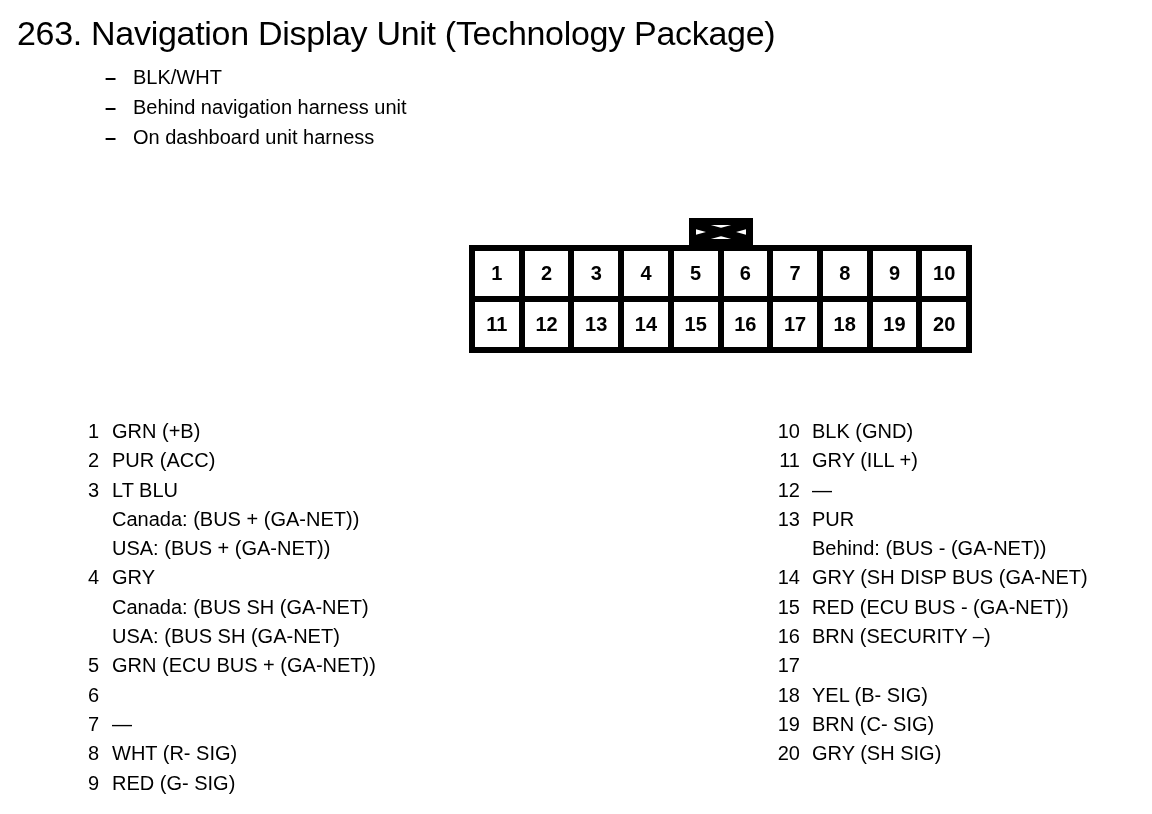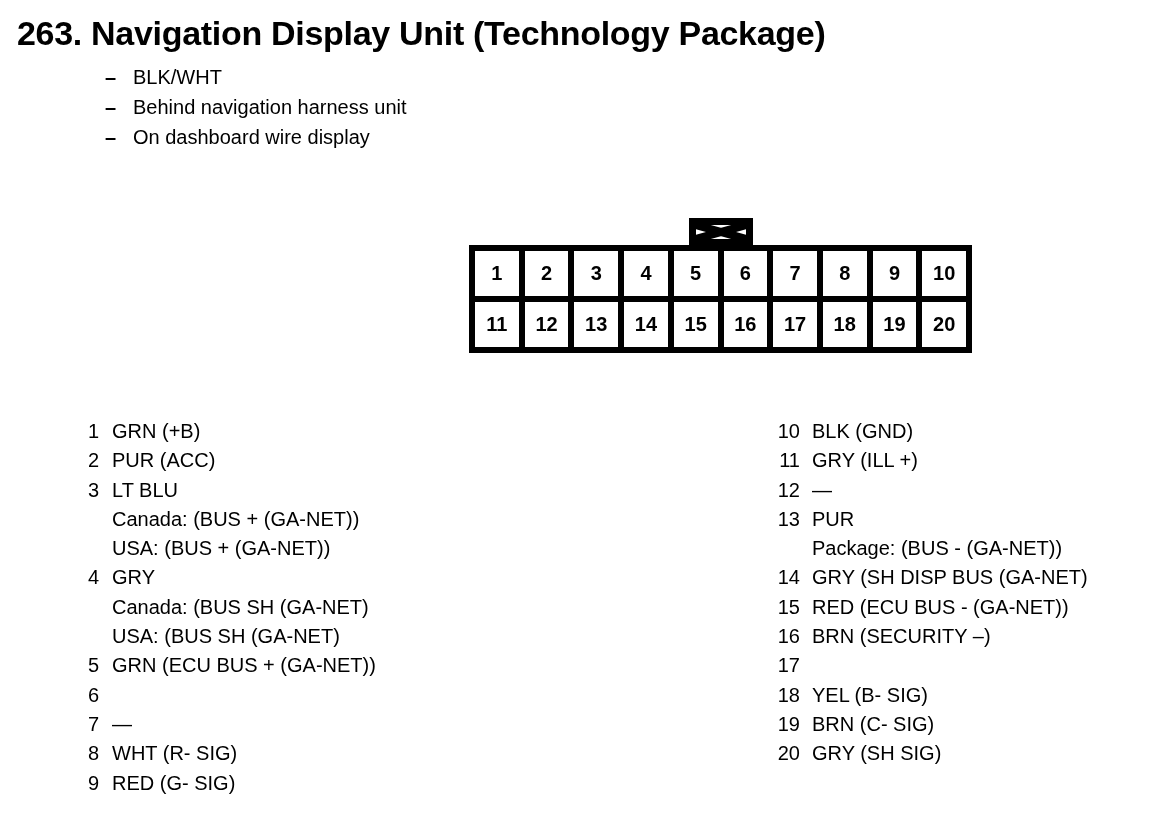--- a/index.html
+++ b/index.html
@@ -17,21 +17,21 @@
     -webkit-font-smoothing: antialiased;
   }
 
   
   .page-title {
     position: absolute;
     left: 17px;
     top: 15px;
     font-size: 34px;
     line-height: 36px;
-    font-weight: 700;
+    font-weight: 400;
     letter-spacing: -0.3px;
     white-space: nowrap;
   }
 
   
   .notes {
     position: absolute;
     left: 105px;
     top: 62px;
   }
@@ -119,21 +119,21 @@
     <div class="note-line">
       <span class="note-dash">–</span>
       <span class="note-text">BLK/WHT</span>
     </div>
     <div class="note-line">
       <span class="note-dash">–</span>
       <span class="note-text">Behind navigation harness unit</span>
     </div>
     <div class="note-line">
       <span class="note-dash">–</span>
-      <span class="note-text">On dashboard wire display</span>
+      <span class="note-text">On dashboard unit harness</span>
     </div>
   </div>
 
 <div class="connector">
   <div class="connector-tab">
     <svg viewBox="0 0 50 14" preserveAspectRatio="none">
       <line x1="0" y1="0" x2="50" y2="14" stroke="#000000" stroke-width="8"></line>
       <line x1="50" y1="0" x2="0" y2="14" stroke="#000000" stroke-width="8"></line>
     </svg>
   </div>
@@ -230,21 +230,21 @@
     </div>
     <div class="pin-line">
       <span class="pin-num">13</span>
       <span class="pin-txt">PUR</span>
     </div>
     <div class="pin-line">
       <span class="pin-num"></span>
     </div>
     <div class="pin-line">
       <span class="pin-num"></span>
-      <span class="pin-txt">Package: (BUS - (GA-NET))</span>
+      <span class="pin-txt">Behind: (BUS - (GA-NET))</span>
     </div>
     <div class="pin-line">
       <span class="pin-num">14</span>
       <span class="pin-txt">GRY (SH DISP BUS (GA-NET)</span>
     </div>
     <div class="pin-line">
       <span class="pin-num">15</span>
       <span class="pin-txt">RED (ECU BUS - (GA-NET))</span>
     </div>
     <div class="pin-line">

